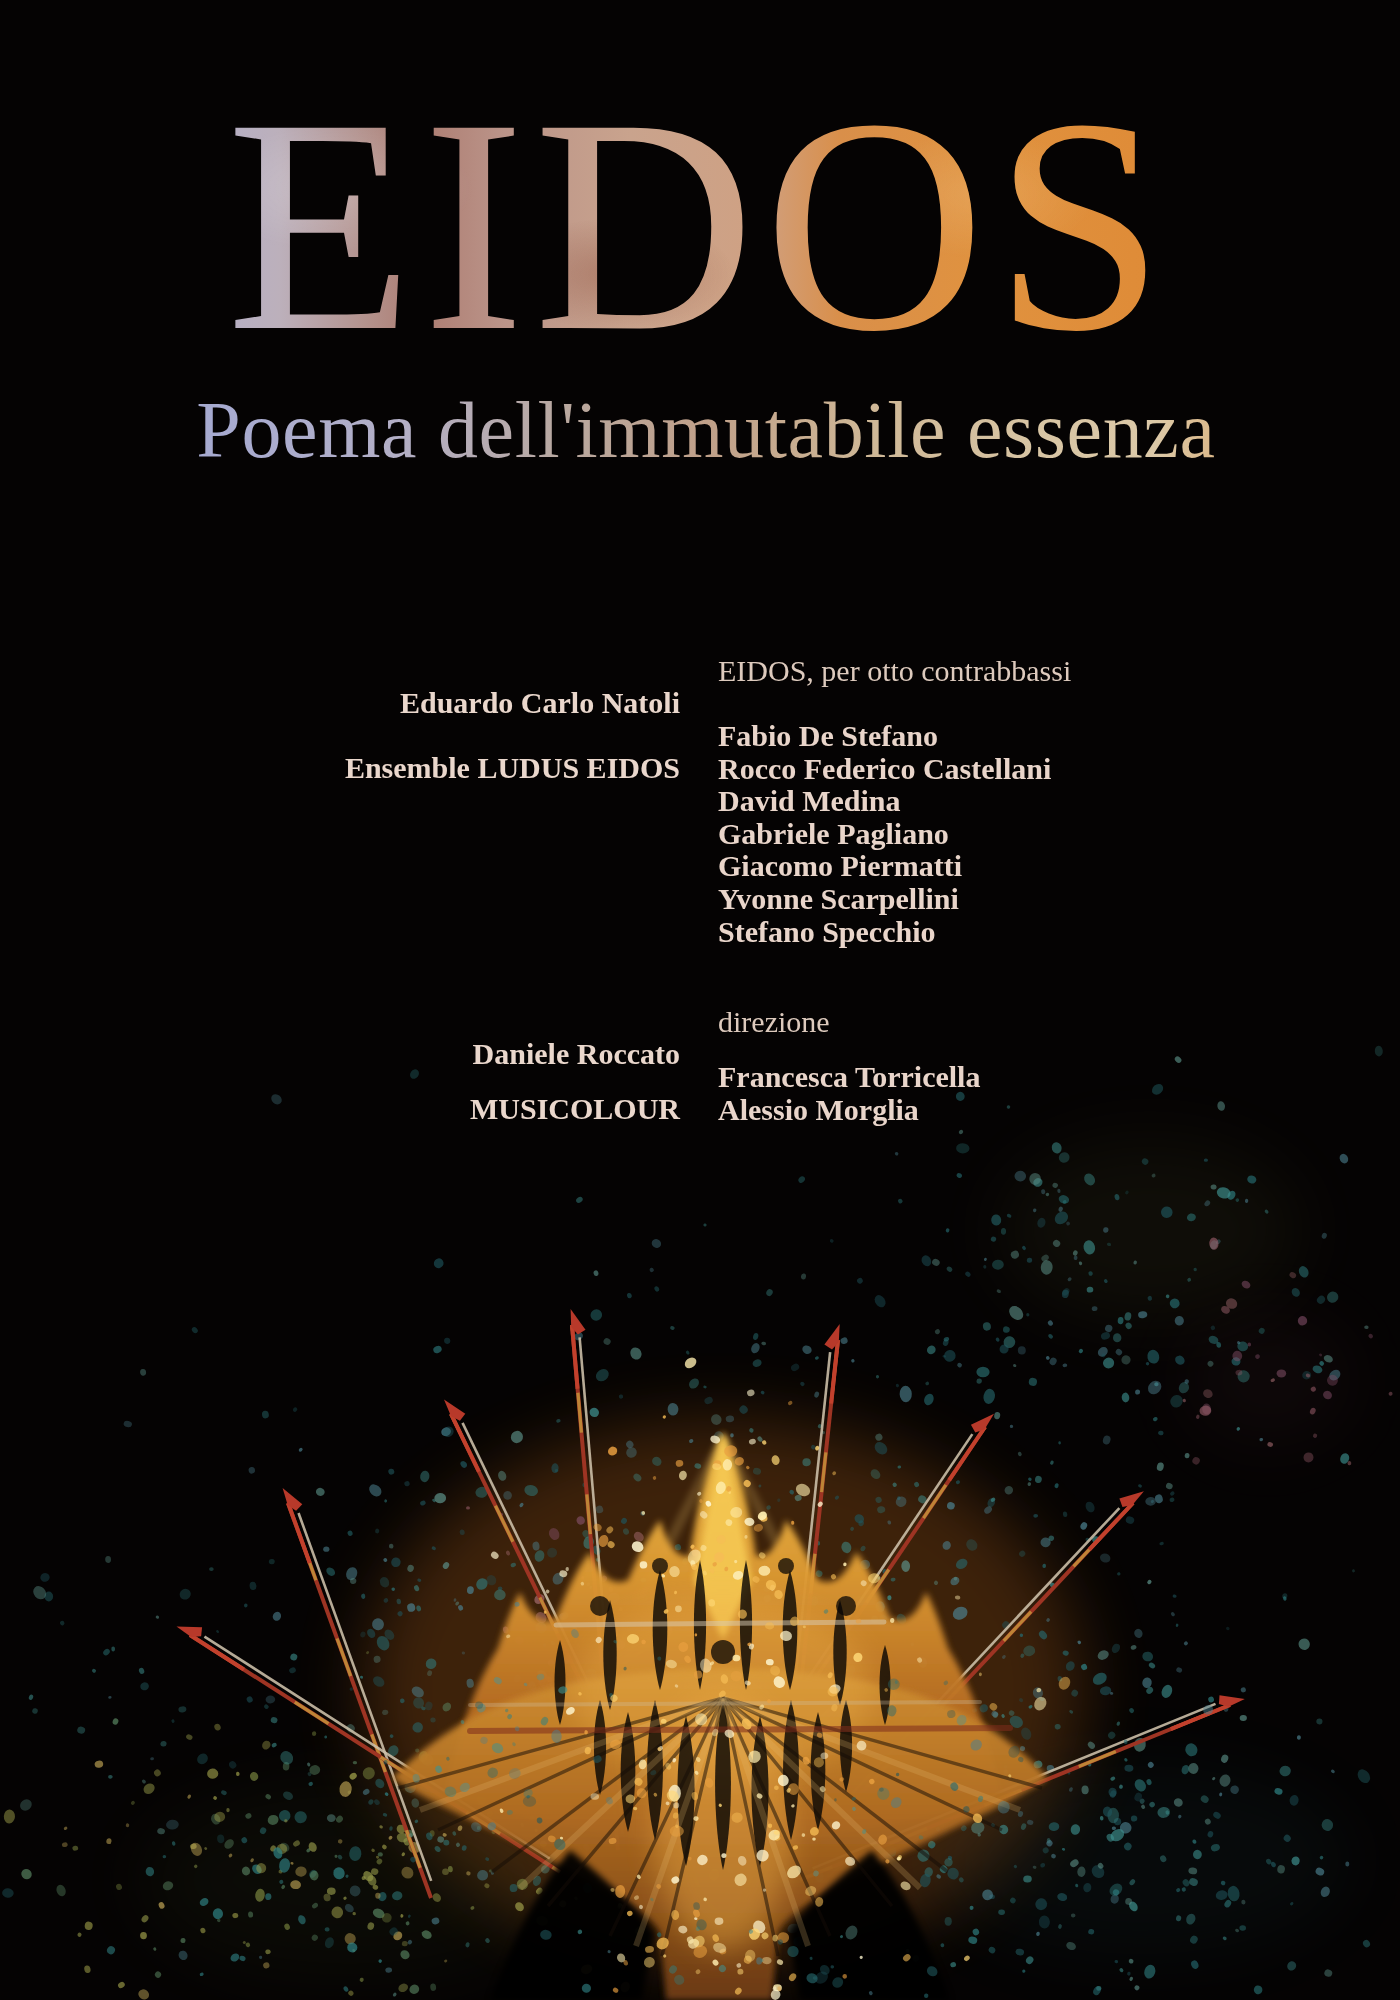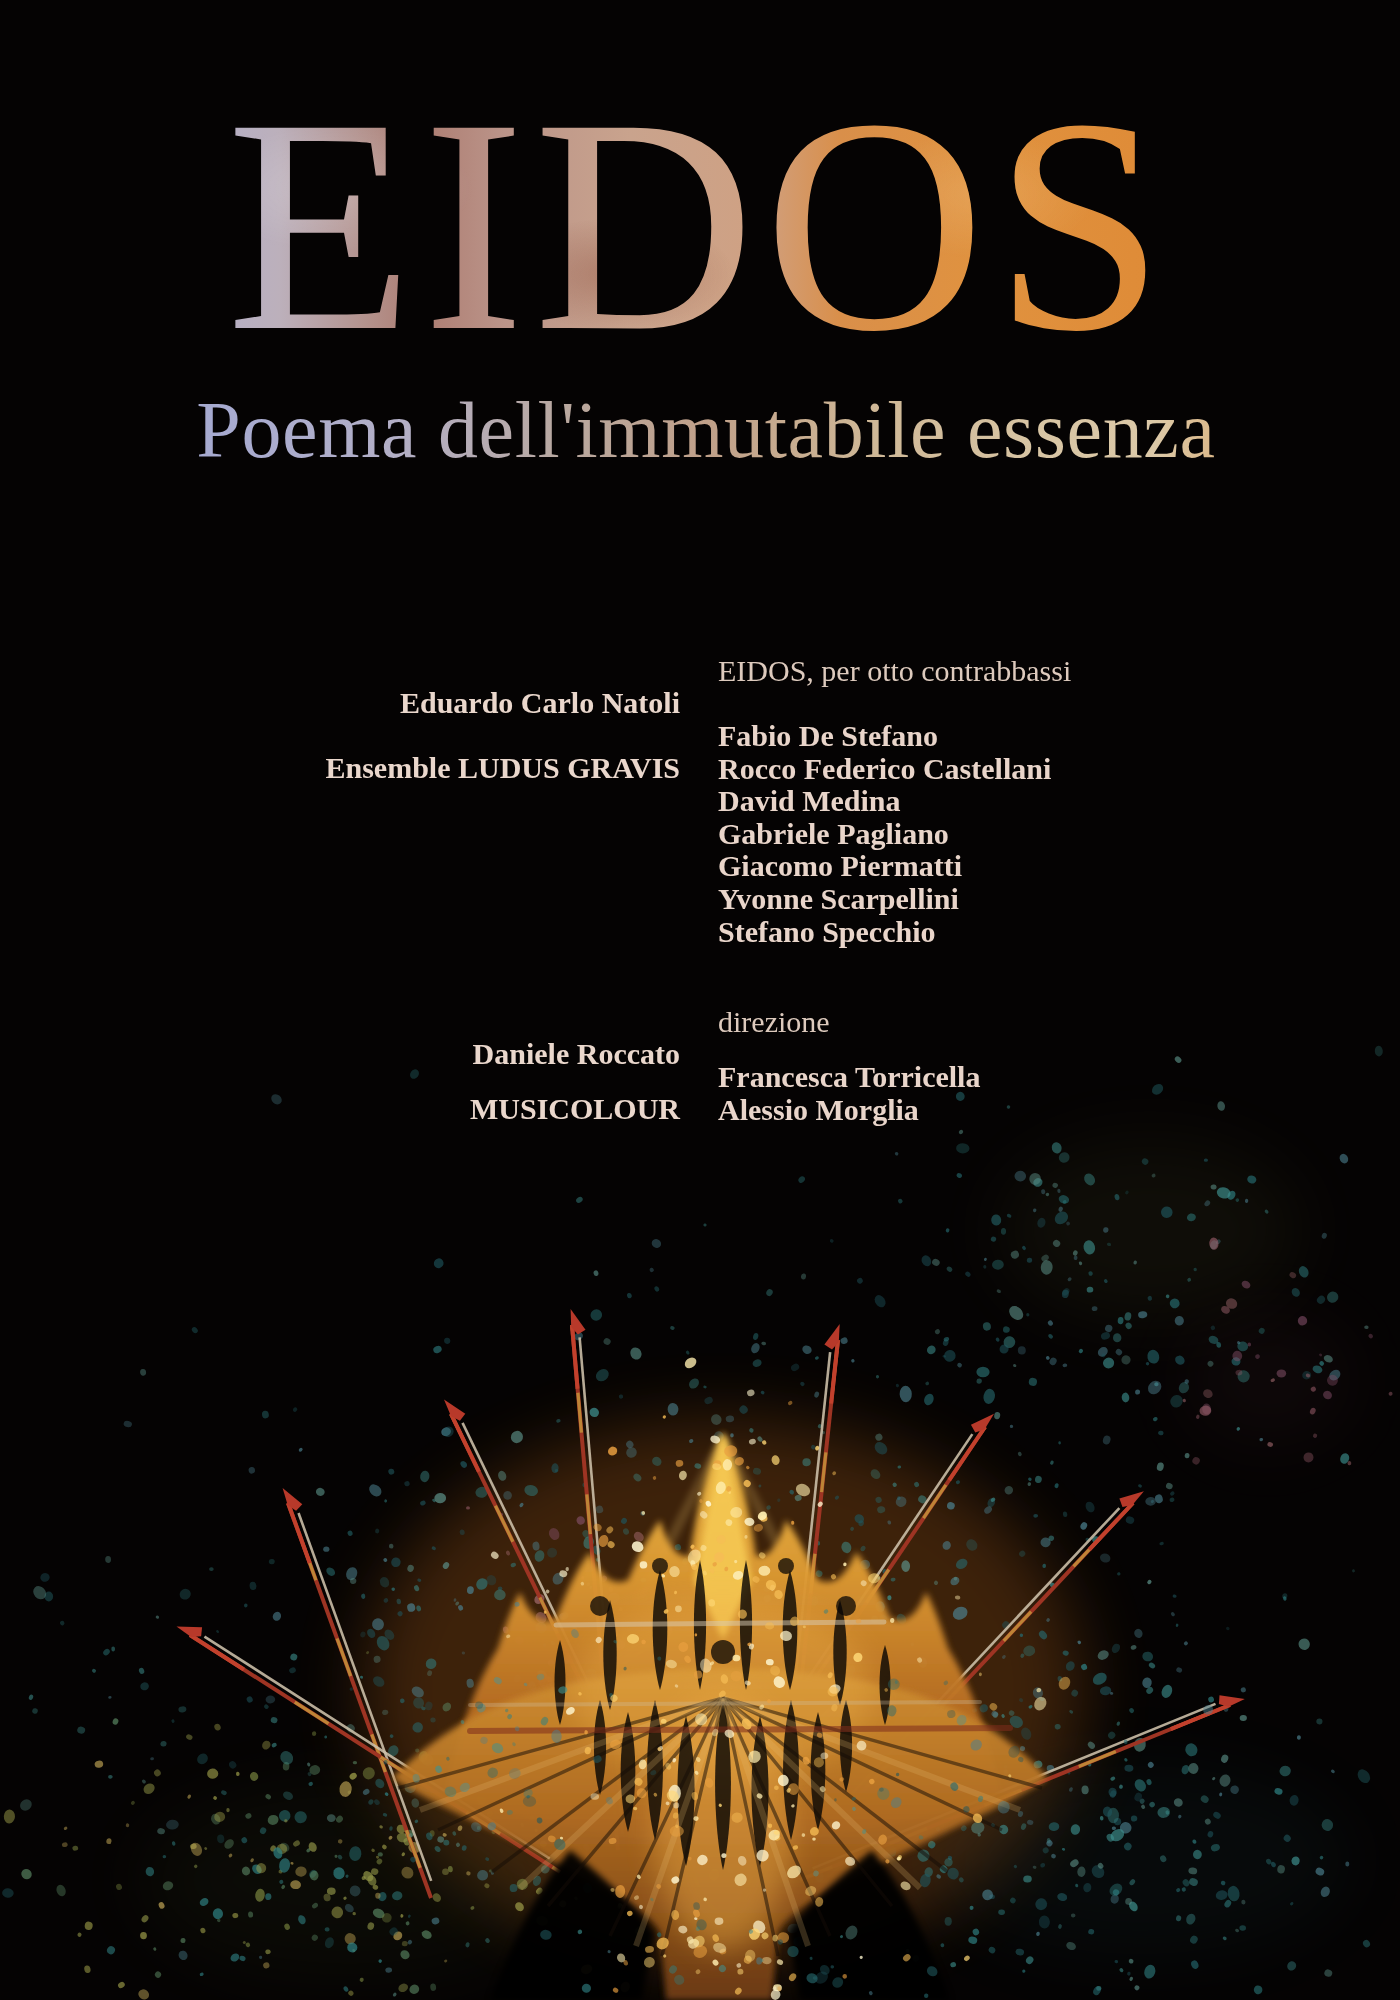--- a/index.html
+++ b/index.html
@@ -1630,21 +1630,21 @@
   <h2 id="subtitle">Poema dell'immutabile essenza</h2>
 
   <div class="credit-row" id="row-composer">
     <div class="credit-label">Eduardo Carlo Natoli</div>
     <div class="credit-values regular">
         <div>EIDOS, per otto contrabbassi</div>
       </div>
   </div>
 
   <div class="credit-row" id="row-ensemble">
-    <div class="credit-label">Ensemble LUDUS GRAVIS</div>
+    <div class="credit-label">Ensemble LUDUS EIDOS</div>
     <div class="credit-values bold">
         <div>Fabio De Stefano</div>
         <div>Rocco Federico Castellani</div>
         <div>David Medina</div>
         <div>Gabriele Pagliano</div>
         <div>Giacomo Piermatti</div>
         <div>Yvonne Scarpellini</div>
         <div>Stefano Specchio</div>
       </div>
   </div>

